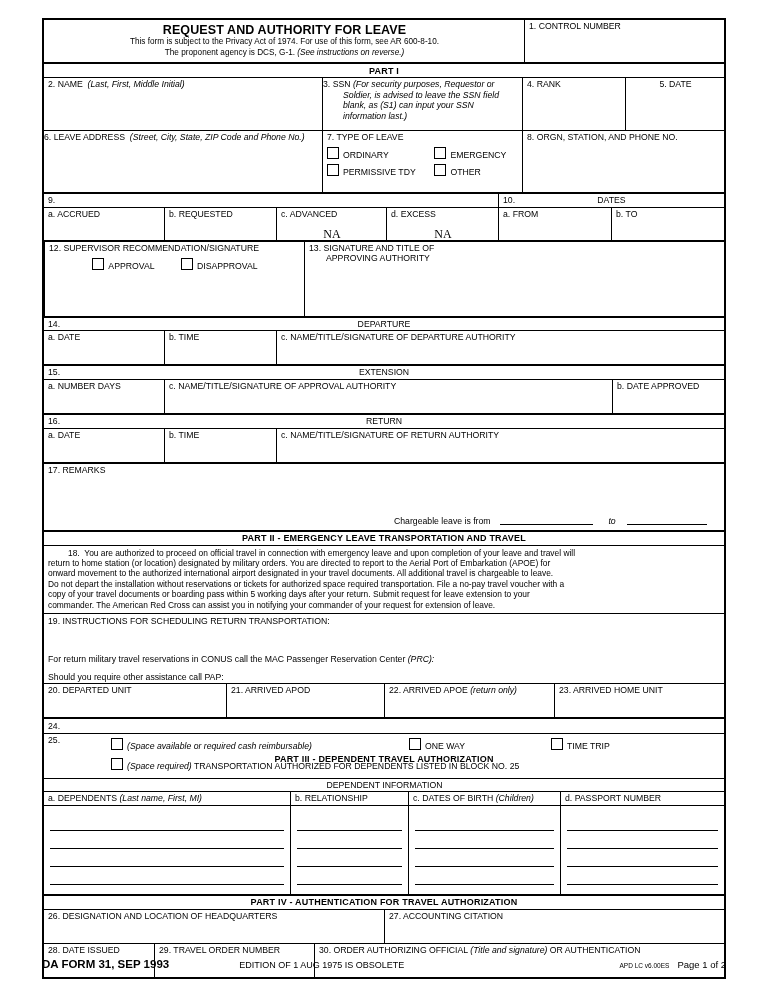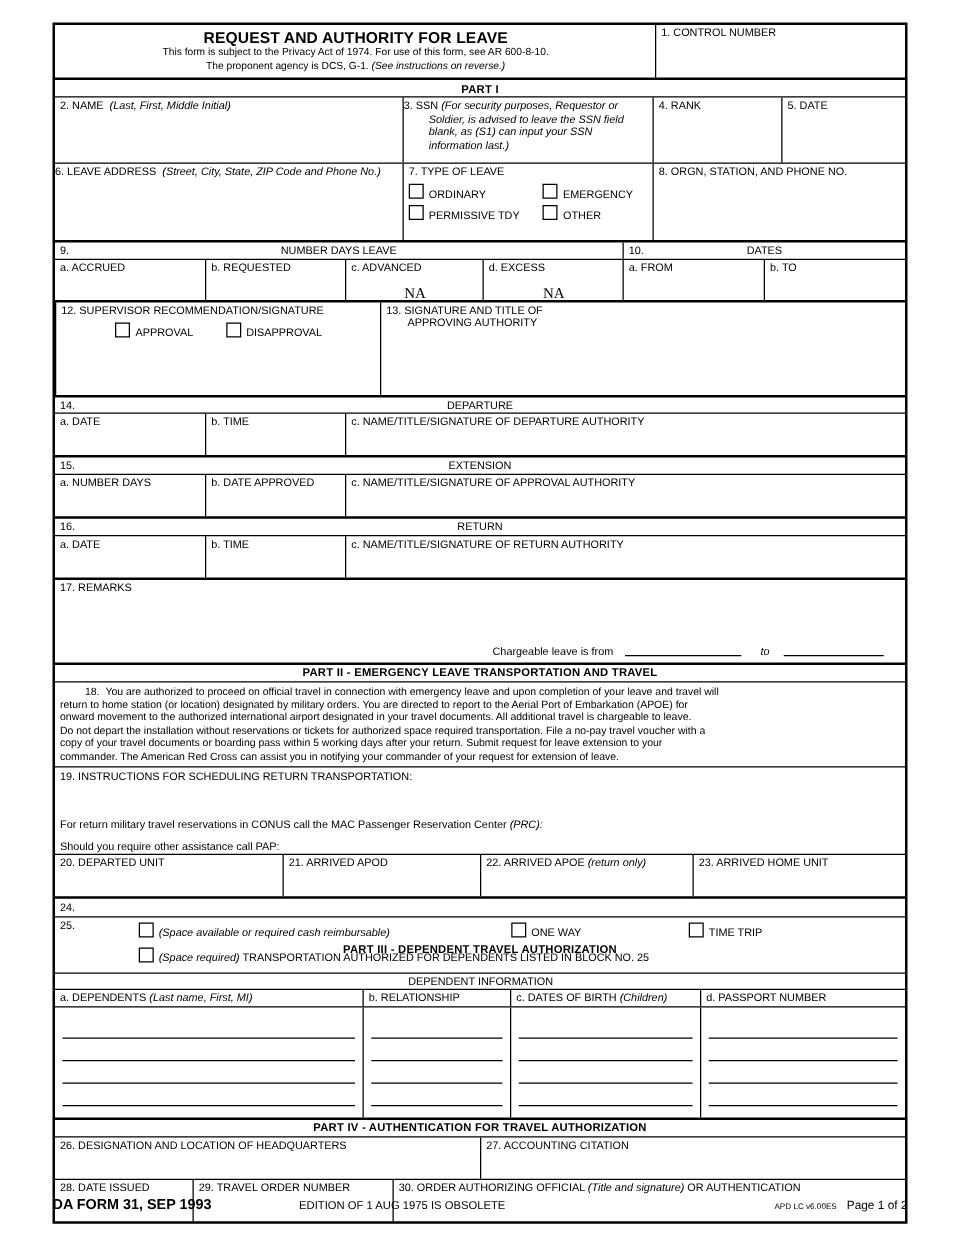--- a/index.html
+++ b/index.html
@@ -134,21 +134,21 @@
   <div class="row">
     <div class="cell" style="width:278px;height:52px;">
       <span class="num"><span>2.</span> <span>NAME</span>&nbsp; <span class="ital">(Last, First, Middle Initial)</span></span>
     </div>
     <div class="cell bl indent-hang2" style="width:200px;height:52px;">
       <span><span>3.</span> <span>SSN</span> <span class="ital">(For security purposes, Requestor or Soldier, is advised to leave the SSN field blank, as (S1) can input your SSN information last.)</span></span>
     </div>
     <div class="cell bl" style="width:103px;height:52px;">
       <span><span>4.</span> <span>RANK</span></span>
     </div>
-    <div class="cell bl" style="width:99px;height:52px;">
+    <div class="cell bl" style="width:99px;height:52px;text-align:center;">
       <span><span>5.</span> <span>DATE</span></span>
     </div>
   </div>
 
   <div class="row bt">
     <div class="cell indent-hang2" style="width:278px;height:61px;">
       <span><span>6.</span> <span>LEAVE ADDRESS</span>&nbsp; <span class="ital">(Street, City, State, ZIP Code and Phone No.)</span></span>
     </div>
     <div class="cell bl" style="width:200px;height:61px;">
       <span><span>7.</span> <span>TYPE OF LEAVE</span></span>
@@ -162,21 +162,20 @@
       </div>
     </div>
     <div class="cell bl" style="width:202px;height:61px;">
       <span><span>8.</span> <span>ORGN, STATION, AND PHONE NO.</span></span>
     </div>
   </div>
 
   <div class="row bt2">
     <div class="cell" style="width:454px;position:relative;">
       <span>9.</span>
-      <span style="position:absolute;left:0;right:0;text-align:center;">NUMBER DAYS LEAVE</span>
     </div>
     <div class="cell bl" style="width:226px;position:relative;">
       <span>10.</span>
       <span style="position:absolute;left:0;right:0;text-align:center;">DATES</span>
     </div>
   </div>
 
   <div class="row bt">
     <div class="cell" style="width:120px;height:32px;"><span>a.  ACCRUED</span></div>
     <div class="cell bl" style="width:112px;height:32px;"><span>b.  REQUESTED</span></div>
@@ -215,22 +214,22 @@
     <div class="cell bl" style="width:112px;height:33px;"><span>b.  TIME</span></div>
     <div class="cell bl" style="width:448px;height:33px;"><span>c.  NAME/TITLE/SIGNATURE OF DEPARTURE AUTHORITY</span></div>
   </div>
 
   <div class="cell bt2 bb" style="position:relative;">
     <span>15.</span>
     <span style="position:absolute;left:0;right:0;text-align:center;">EXTENSION</span>
   </div>
   <div class="row">
     <div class="cell" style="width:120px;height:33px;"><span>a.  NUMBER DAYS</span></div>
+    <div class="cell bl" style="width:448px;height:33px;"><span>c.  NAME/TITLE/SIGNATURE OF APPROVAL AUTHORITY</span></div>
     <div class="cell bl" style="width:112px;height:33px;"><span>b.  DATE APPROVED</span></div>
-    <div class="cell bl" style="width:448px;height:33px;"><span>c.  NAME/TITLE/SIGNATURE OF APPROVAL AUTHORITY</span></div>
   </div>
 
   <div class="cell bt2 bb" style="position:relative;">
     <span>16.</span>
     <span style="position:absolute;left:0;right:0;text-align:center;">RETURN</span>
   </div>
   <div class="row">
     <div class="cell" style="width:120px;height:33px;"><span>a.  DATE</span></div>
     <div class="cell bl" style="width:112px;height:33px;"><span>b.  TIME</span></div>
     <div class="cell bl" style="width:448px;height:33px;"><span>c.  NAME/TITLE/SIGNATURE OF RETURN AUTHORITY</span></div>

